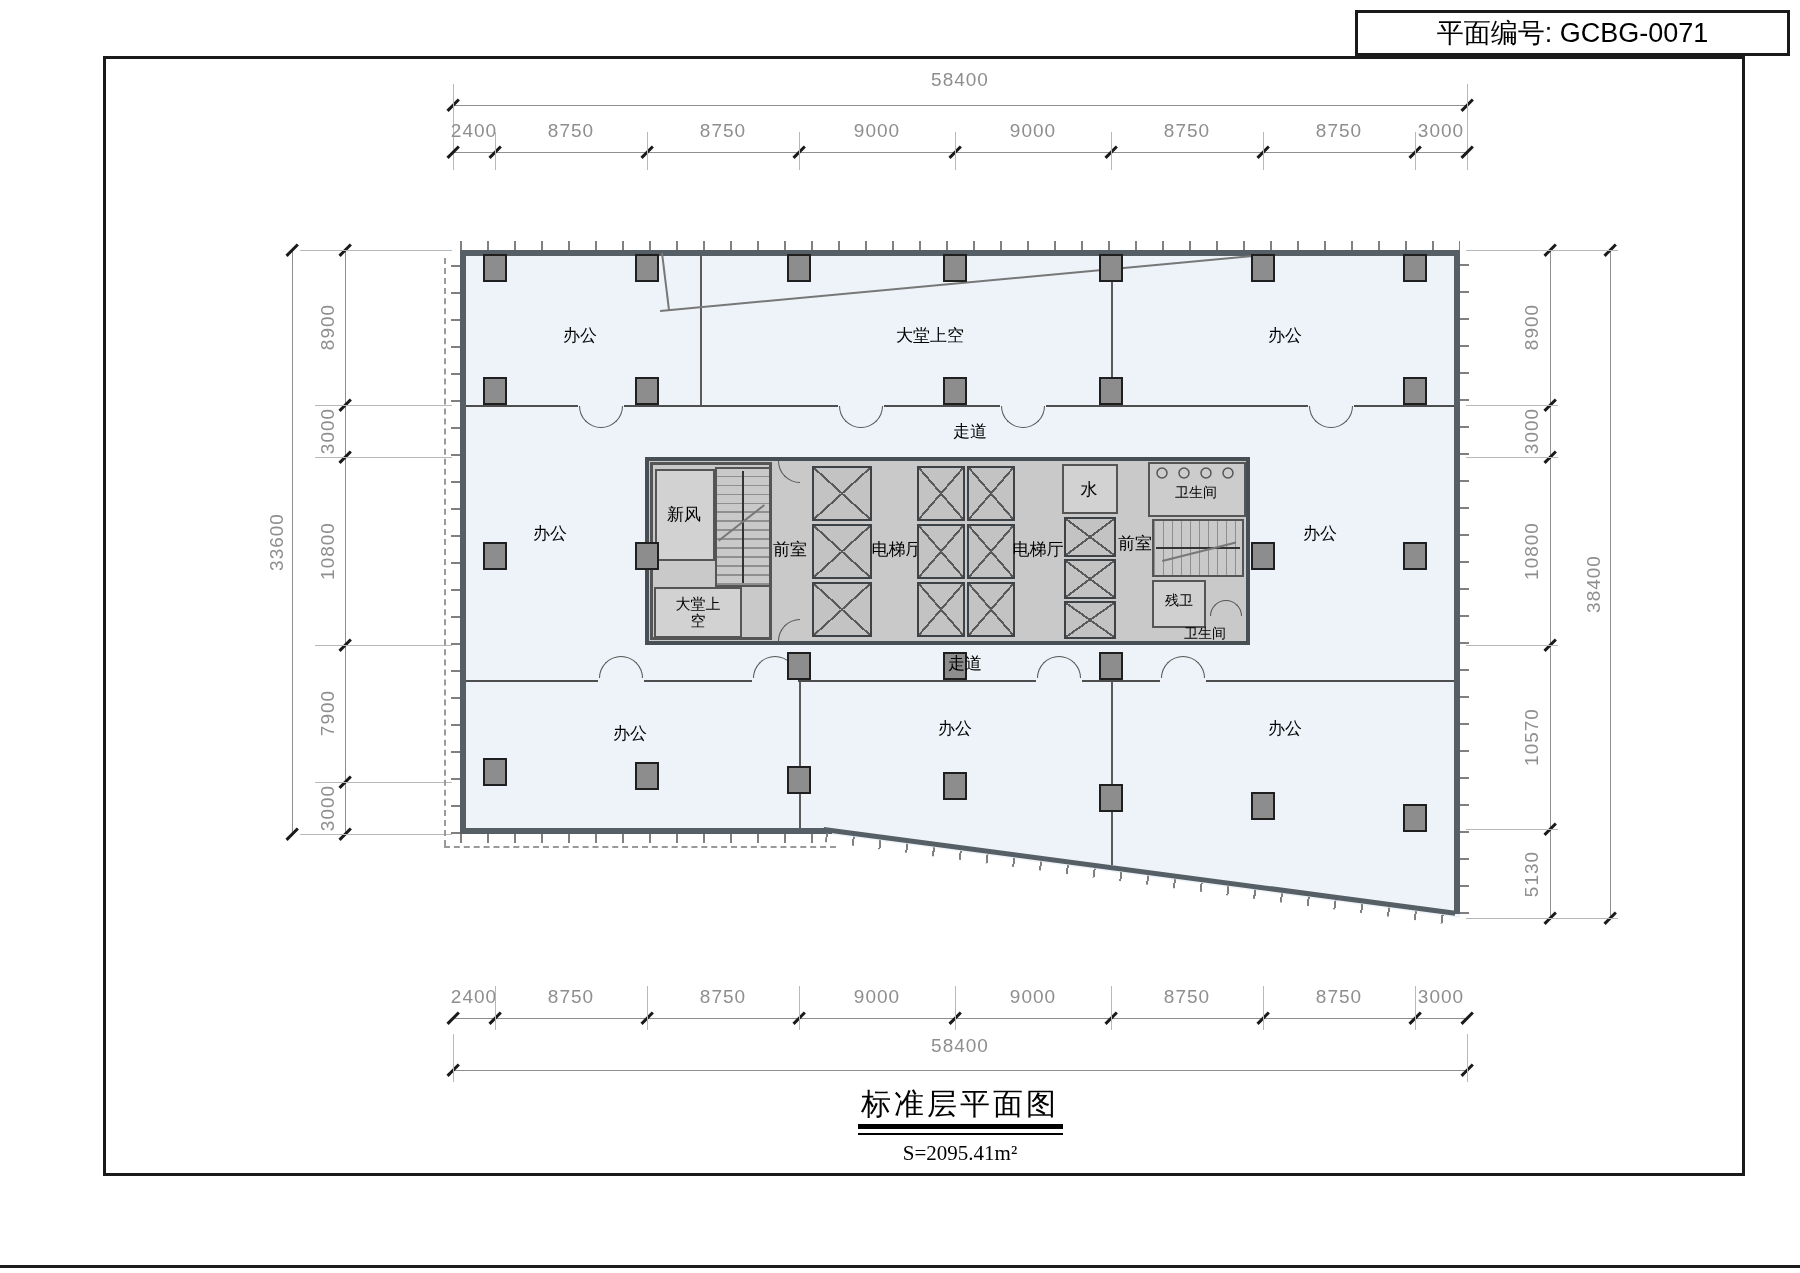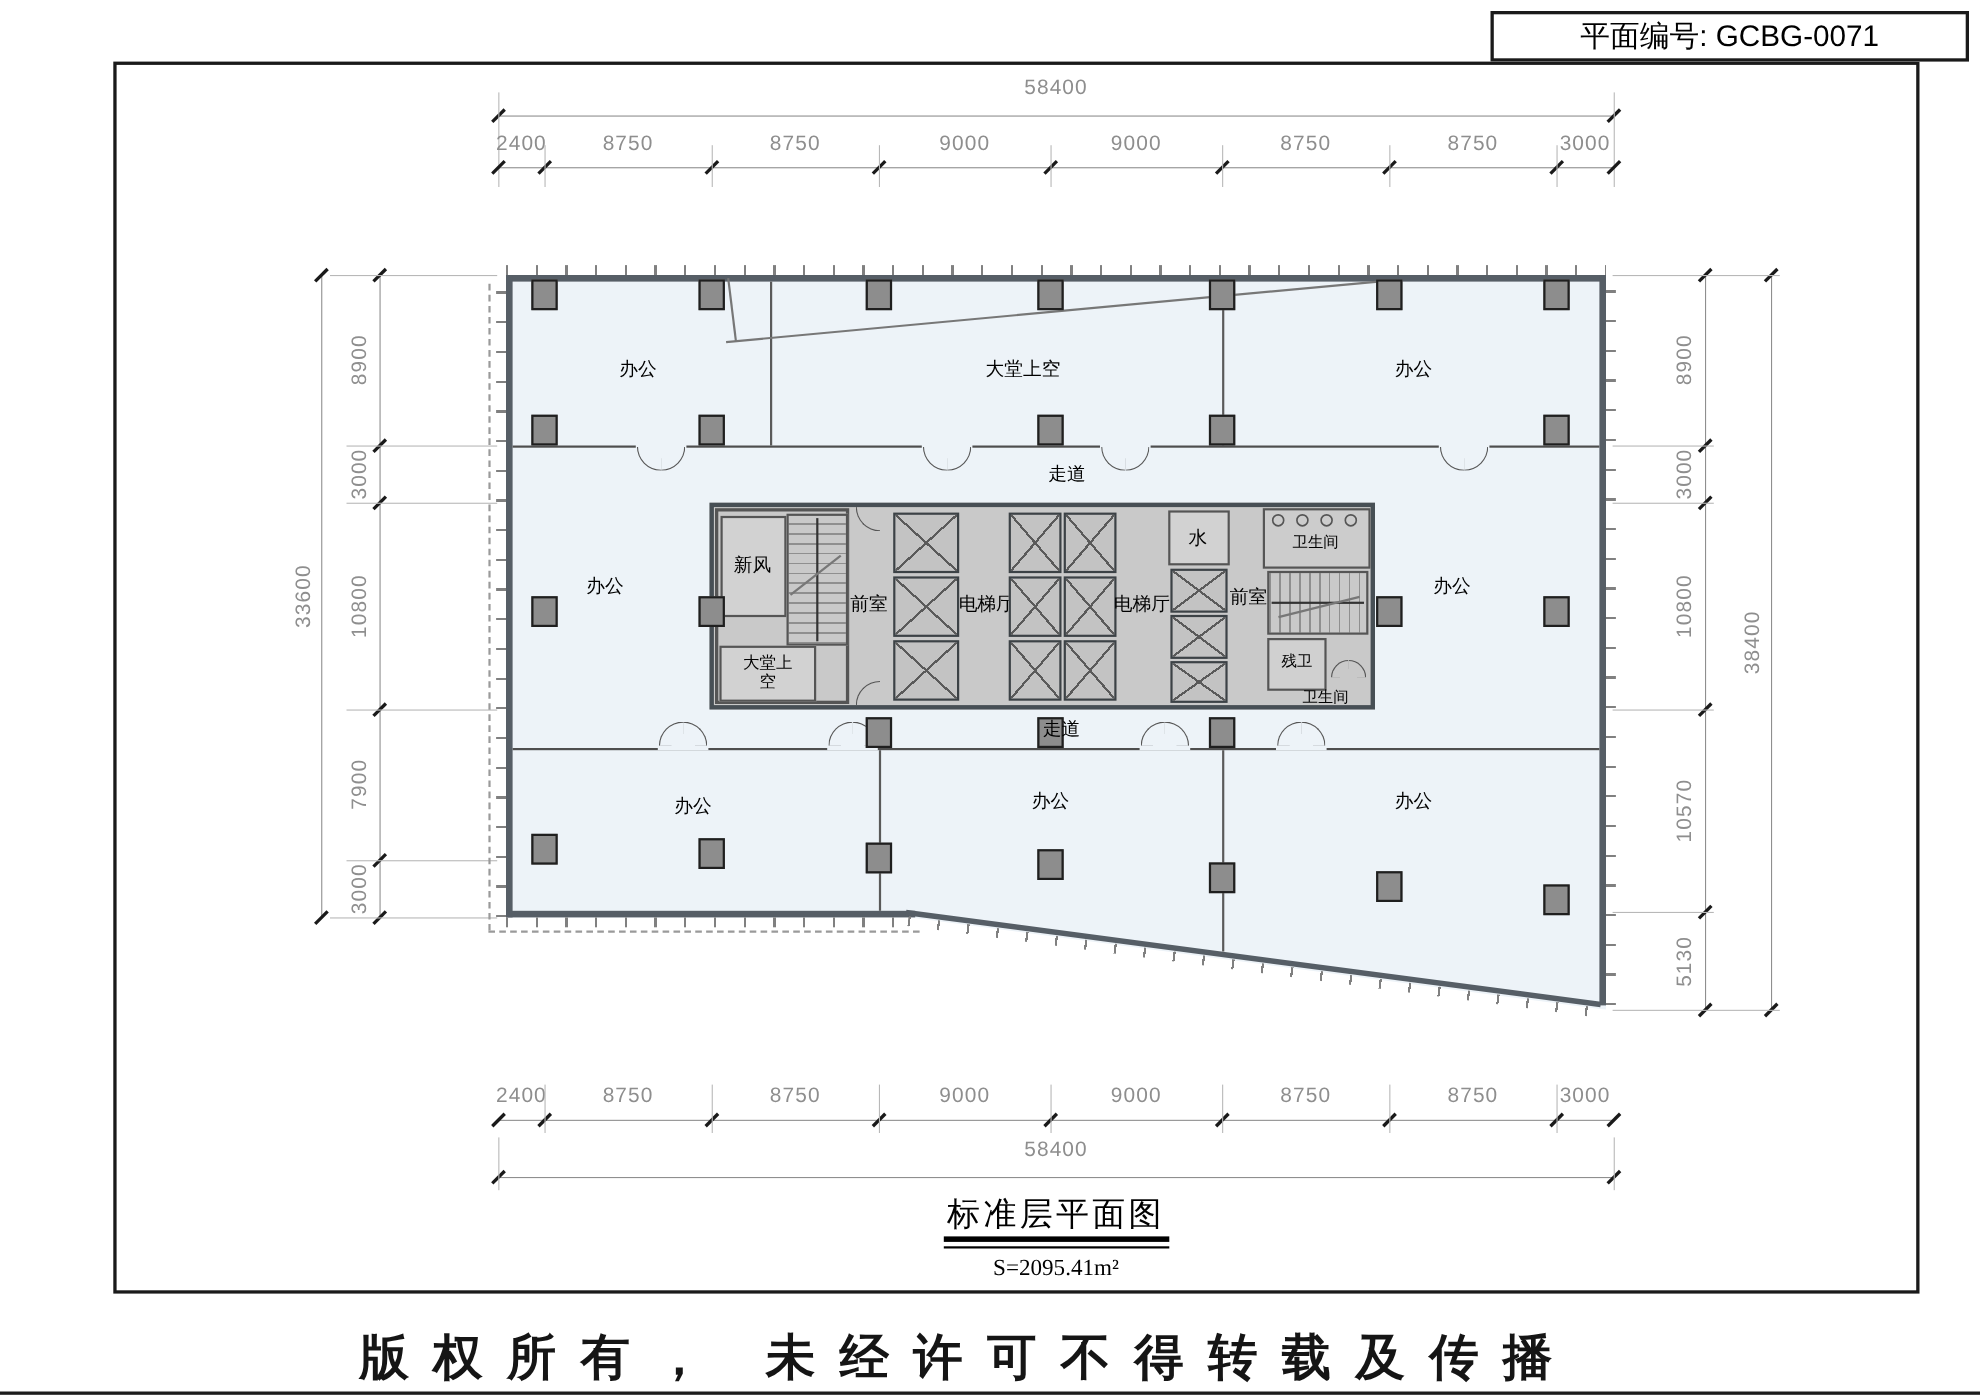--- a/index.html
+++ b/index.html
@@ -333,16 +333,15 @@
     <div class="rlabel" style="left:630px;top:733px;">办公</div>
     <div class="rlabel" style="left:955px;top:728px;">办公</div>
     <div class="rlabel" style="left:1285px;top:728px;">办公</div>
   </div>
 
   <div class="sheet-title">标准层平面图</div>
   <div class="tl-thick"></div>
   <div class="tl-thin"></div>
   <div class="area-label">S=2095.41m²</div>
 
-  <div class="copyright">版权所有， 未经许可不得转载及传播</div>
   <div class="bottomline"></div>
 
 </div>
 
 </body></html>

